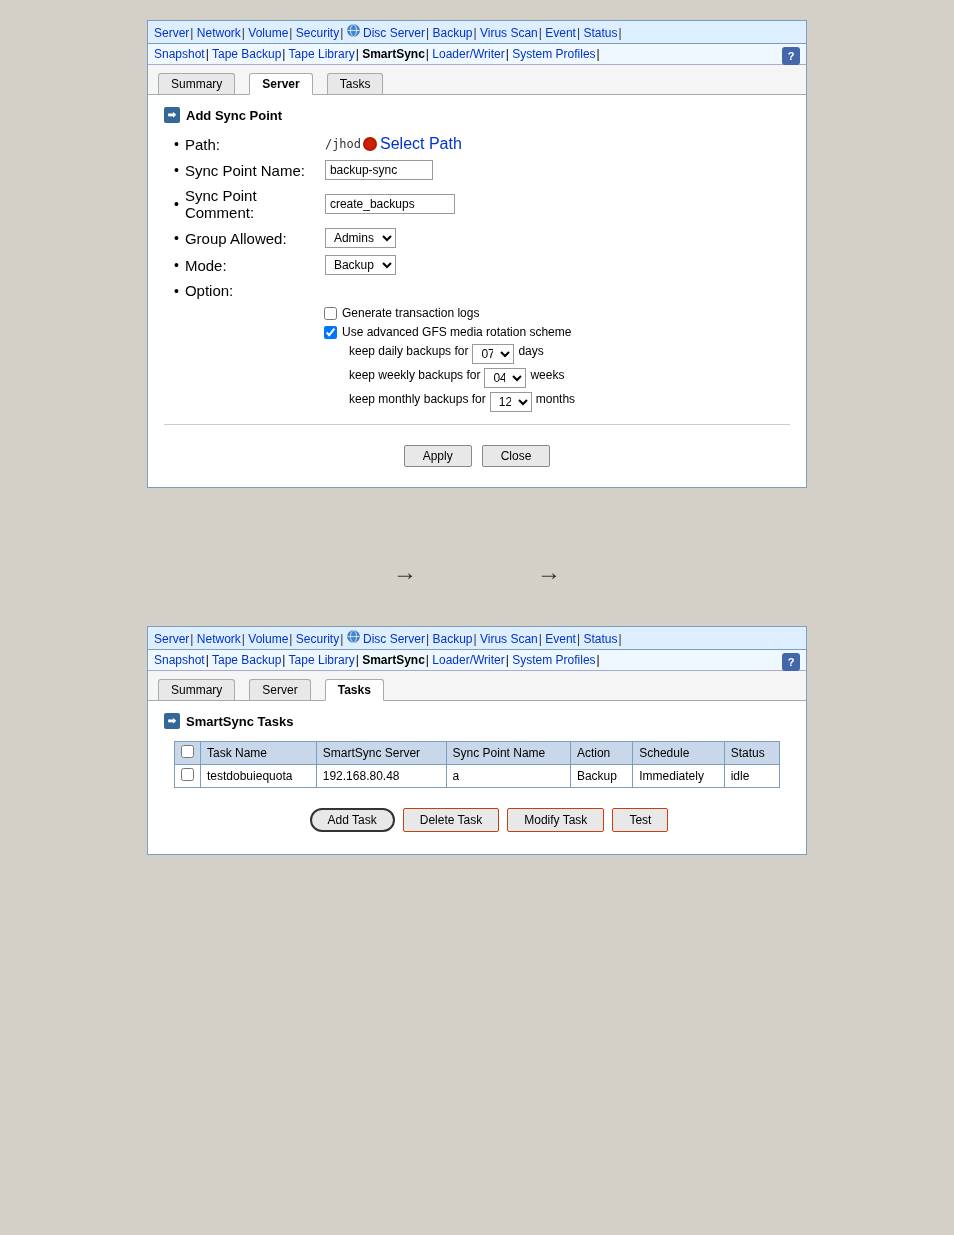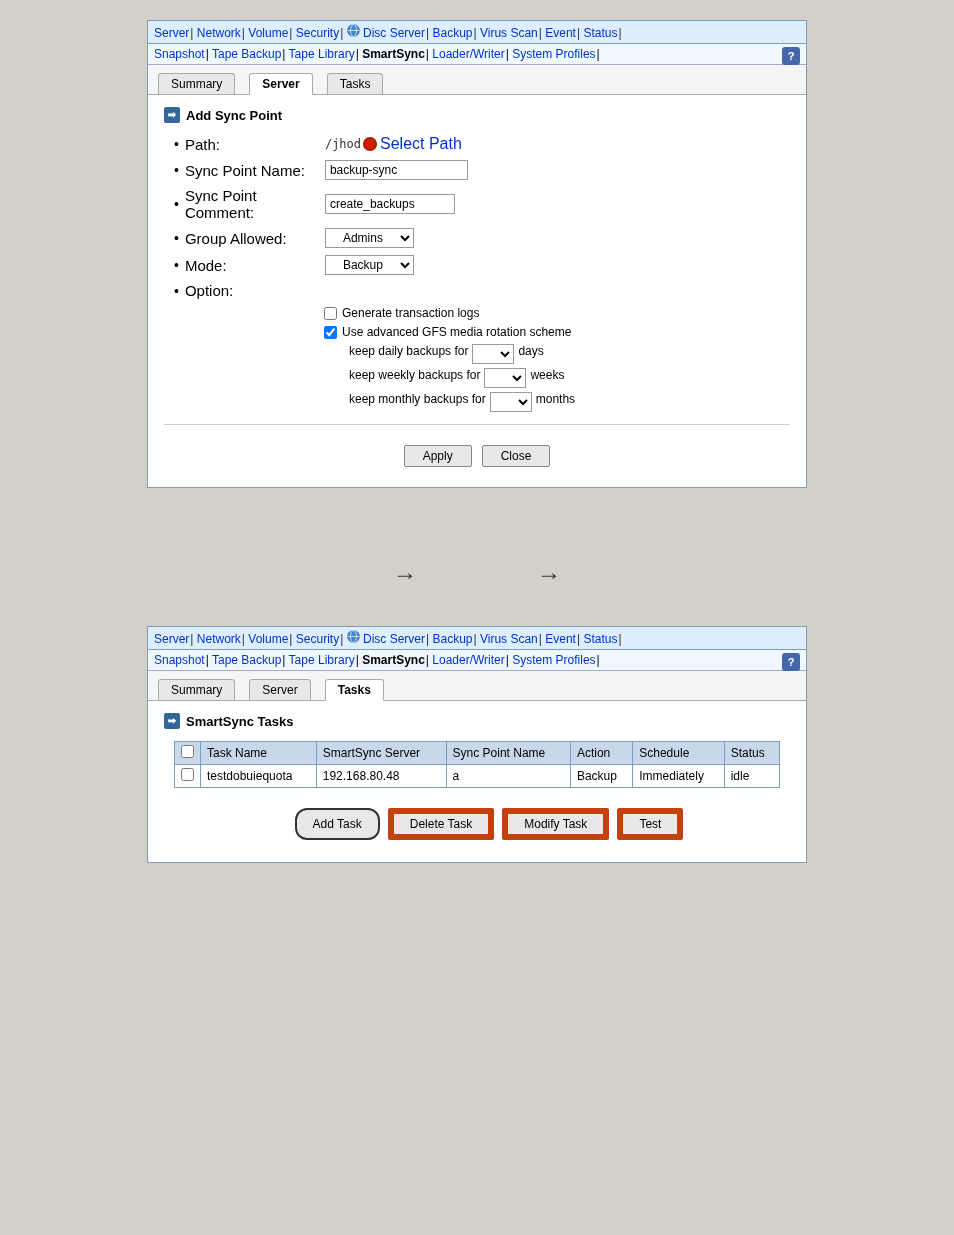--- a/index.html
+++ b/index.html
@@ -144,26 +144,26 @@
     .form-value {
       display: flex;
       align-items: center;
       gap: 2px;
     }
 
     .text-input {
       border: 1px solid #999;
       padding: 2px 4px;
       font-size: 12px;
-      width: 143px;
+      width: 108px;
     }
 
     .select-input {
       border: 1px solid #999;
-      padding: 1px 13px;
+      padding: 1px 4px;
       font-size: 12px;
       background: #fff;
     }
 
     .path-text {
       font-family: monospace;
       font-size: 12px;
       color: #333;
     }
 
@@ -270,21 +270,21 @@
 
     .task-buttons-row {
       display: flex;
       justify-content: center;
       gap: 8px;
       padding: 10px;
     }
 
     .task-btn {
       padding: 3px 16px;
-      border: 6px solid #c2410c;
+      border: 1px solid #c2410c;
       background: #e8e8e8;
       cursor: pointer;
       font-size: 12px;
       border-radius: 2px;
     }
 
     .task-btn.highlighted {
       border: 2px solid #333;
       border-radius: 12px;
       background: #e8e8e8;

